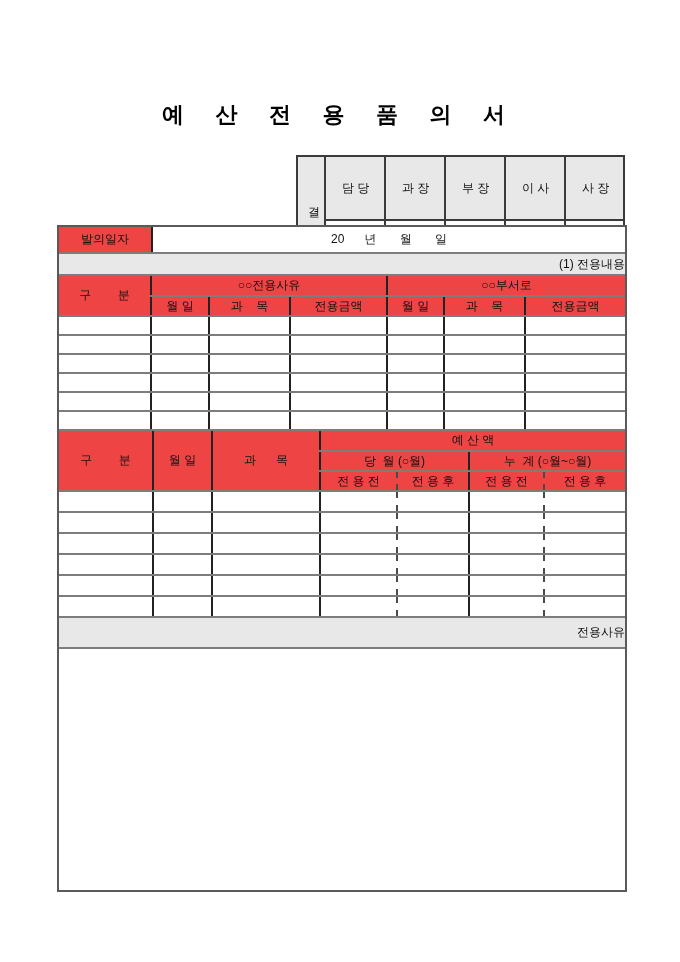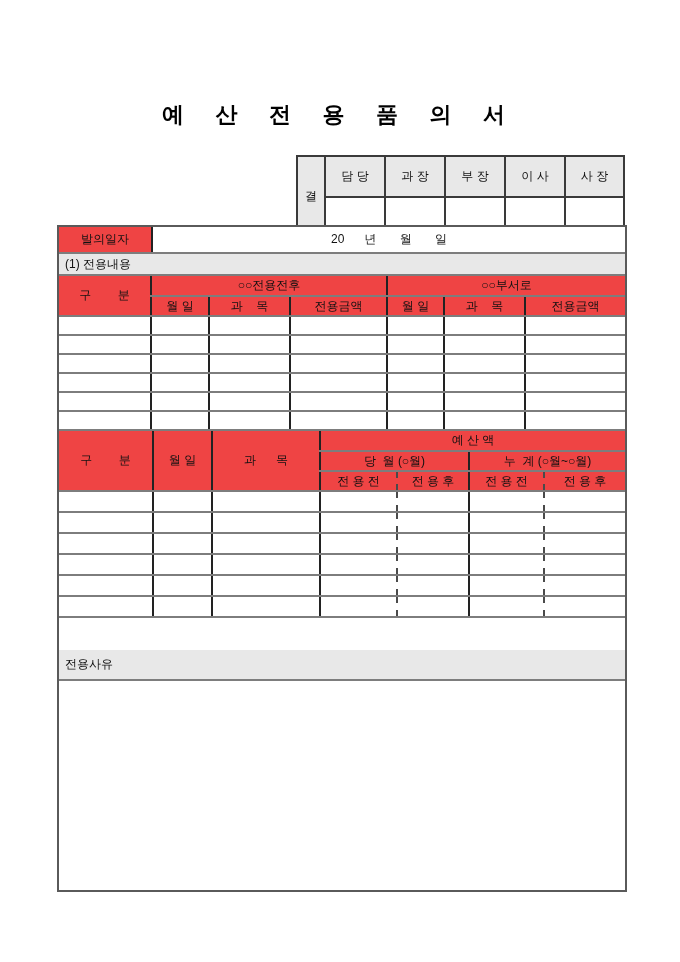--- a/index.html
+++ b/index.html
@@ -14,21 +14,21 @@
     font-weight:bold;font-size:22px;letter-spacing:13px;color:#000;
     white-space:pre;
   }
   
   .approval{
     position:absolute;left:296px;top:155px;width:327px;height:70px;
     border-collapse:collapse;table-layout:fixed;
   }
   .approval td{
     border:2px solid #3a3a3a;text-align:center;vertical-align:middle;
-    padding:0;font-size:12px;white-space:pre;
+    padding:16px;font-size:12px;white-space:pre;
   }
   .approval .hd{background:#e8e8e8;height:22px;}
   .approval .sign{background:#fff;height:48px;}
   .appr-label{
     background:#e8e8e8;
   }
   .appr-label .stack{
     display:flex;flex-direction:column;justify-content:space-between;
     align-items:center;height:62px;padding:3px 0;
   }
@@ -41,24 +41,24 @@
   table.sec td{
     padding:0;margin:0;text-align:center;vertical-align:middle;
     white-space:pre;font-size:12px;
     border-bottom:2px solid #7d7d7d;
   }
   table.sec td.vl{border-left:2px solid #222;}
   table.sec td.vd{border-left:2px dashed #4a4a4a;}
   td.gray{background:#ef4444;}
   .band{
     height:20px;line-height:20px;background:#e8e8e8;
-    border-bottom:2px solid #7d7d7d;text-align:left;padding-left:6px;
+    border-bottom:2px solid #7d7d7d;text-align:right;padding-left:6px;
     white-space:pre;
   }
-  .band.tall{height:29px;line-height:29px;margin-top:32px;}
+  .band.tall{height:29px;line-height:29px;}
   td.left{text-align:left;padding-left:12px;border-radius:9px;}
   .blankbox{height:160px;background:#fff;}
 </style>
 </head>
 <body>
 
 <div class="page">
 
   <div class="doc-title">예 산 전 용 품 의 서</div>
 
@@ -118,21 +118,21 @@
           <col style="width:58px">
           <col style="width:81px">
           <col style="width:97px">
         <col style="width:57px">
           <col style="width:81px">
           <col style="width:100px">
       </colgroup>
       <tbody>
           <tr style="height:20px">
         <td class="gray" rowspan="2">구        분</td>
-        <td class="gray vl" colspan="3">○○전용전후</td>
+        <td class="gray vl" colspan="3">○○전용사유</td>
         <td class="gray vl" colspan="3">○○부서로</td>
       </tr>
       <tr style="height:20px">
         <td class="gray vl">월 일</td>
         <td class="gray vl">과    목</td>
         <td class="gray vl">전용금액</td>
         <td class="gray vl">월 일</td>
         <td class="gray vl">과    목</td>
         <td class="gray vl">전용금액</td>
       </tr>

